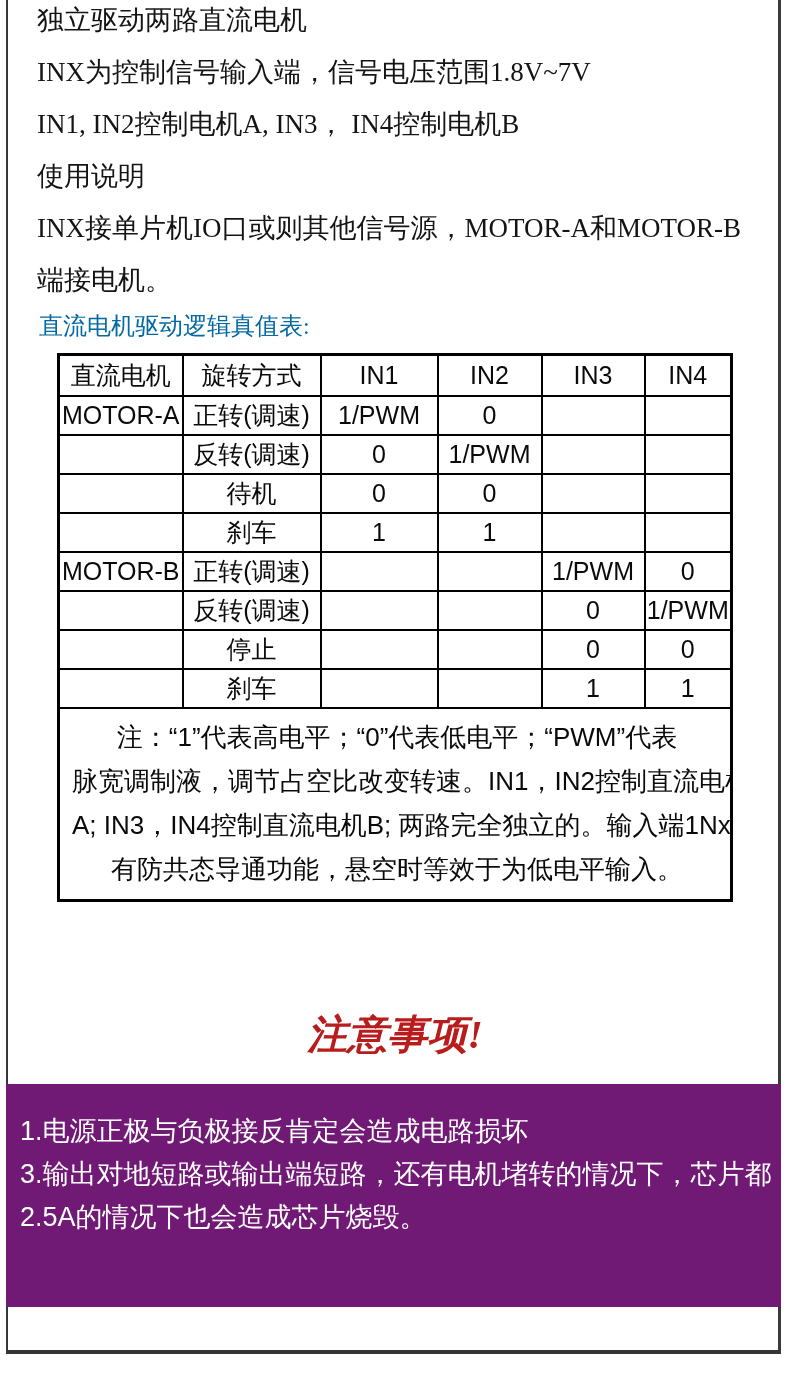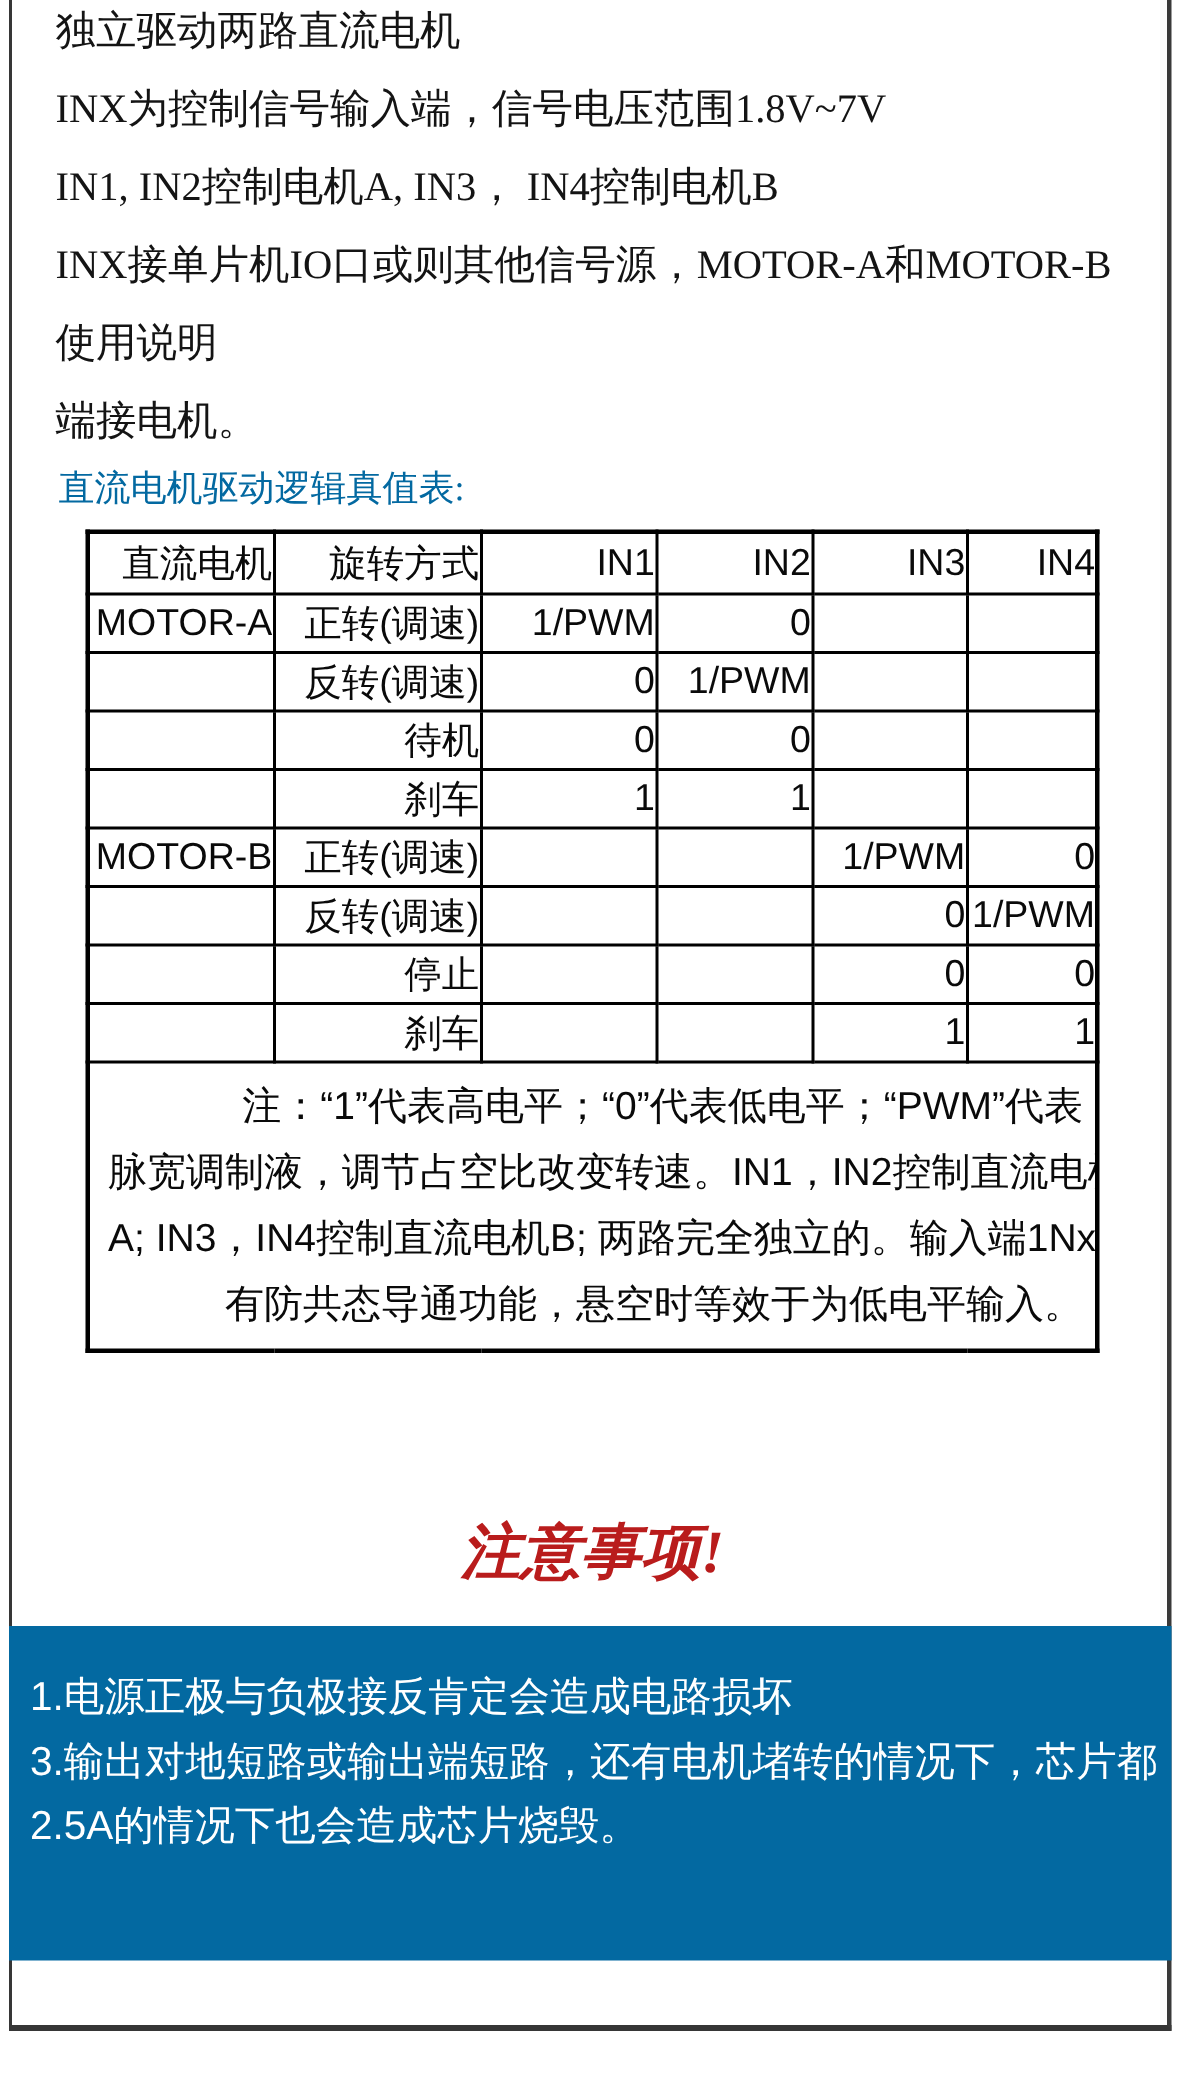--- a/index.html
+++ b/index.html
@@ -15,53 +15,53 @@
          font-family:"Liberation Serif","DejaVu Serif",serif;
          font-size:27px;line-height:52px;color:#141414;white-space:nowrap;}
 
   
   .ttl{position:absolute;left:39px;top:311px;font-family:"Liberation Serif","DejaVu Serif",serif;
        font-size:24px;line-height:30px;color:#0369a1;white-space:nowrap;}
 
   
   table.truth{position:absolute;left:57px;top:353px;width:673px;table-layout:fixed;
               border-collapse:collapse;border:3px solid #000;}
-  table.truth th,table.truth td{border:2px solid #000;padding:0;text-align:right;vertical-align:middle;
+  table.truth th,table.truth td{border:2px solid #000;padding:0;text-align:center;vertical-align:middle;
               font-family:"Liberation Sans","DejaVu Sans",sans-serif;font-size:25px;color:#0a0a0a;
               overflow:hidden;}
   table.truth thead tr{height:41px;}
   table.truth tbody tr.drow{height:39px;margin-top:32px;}
   table.truth th{font-weight:normal;}
   td.notecell{text-align:center;padding:6px 8px 8px 12px !important;}
   .nline{font-size:26px;line-height:44px;white-space:nowrap;}
 
   
   .warnttl{position:absolute;left:0;top:1012px;width:790px;text-align:center;
            font-family:"Liberation Serif","DejaVu Serif",serif;font-style:italic;font-weight:bold;
            font-size:40px;line-height:46px;color:#b91c1c;}
 
   
-  .panel{position:absolute;left:6px;top:1084px;width:775px;height:223px;background:#0369a1;
+  .panel{position:absolute;left:6px;top:1084px;width:775px;height:223px;background:#701a75;
          box-sizing:border-box;padding:26px 14px 0 14px;}
   .pline{color:#ffffff;font-size:27px;line-height:43px;white-space:nowrap;
          font-family:"Liberation Sans","DejaVu Sans",sans-serif;}
 </style>
 </head>
 <body>
 
 <div class="page">
 
   <div class="frame"></div>
 
   <div class="intro">
     <div class="iline">独立驱动两路直流电机</div>
     <div class="iline">INX为控制信号输入端，信号电压范围1.8V~7V</div>
     <div class="iline">IN1, IN2控制电机A, IN3， IN4控制电机B</div>
+    <div class="iline">使用说明</div>
     <div class="iline">INX接单片机IO口或则其他信号源，MOTOR-A和MOTOR-B</div>
-    <div class="iline">使用说明</div>
     <div class="iline">端接电机。</div>
   </div>
 
   <div class="ttl">直流电机驱动逻辑真值表:</div>
 
   <table class="truth">
     <colgroup>
       <col style="width:124px">
         <col style="width:138px">
         <col style="width:117px">

